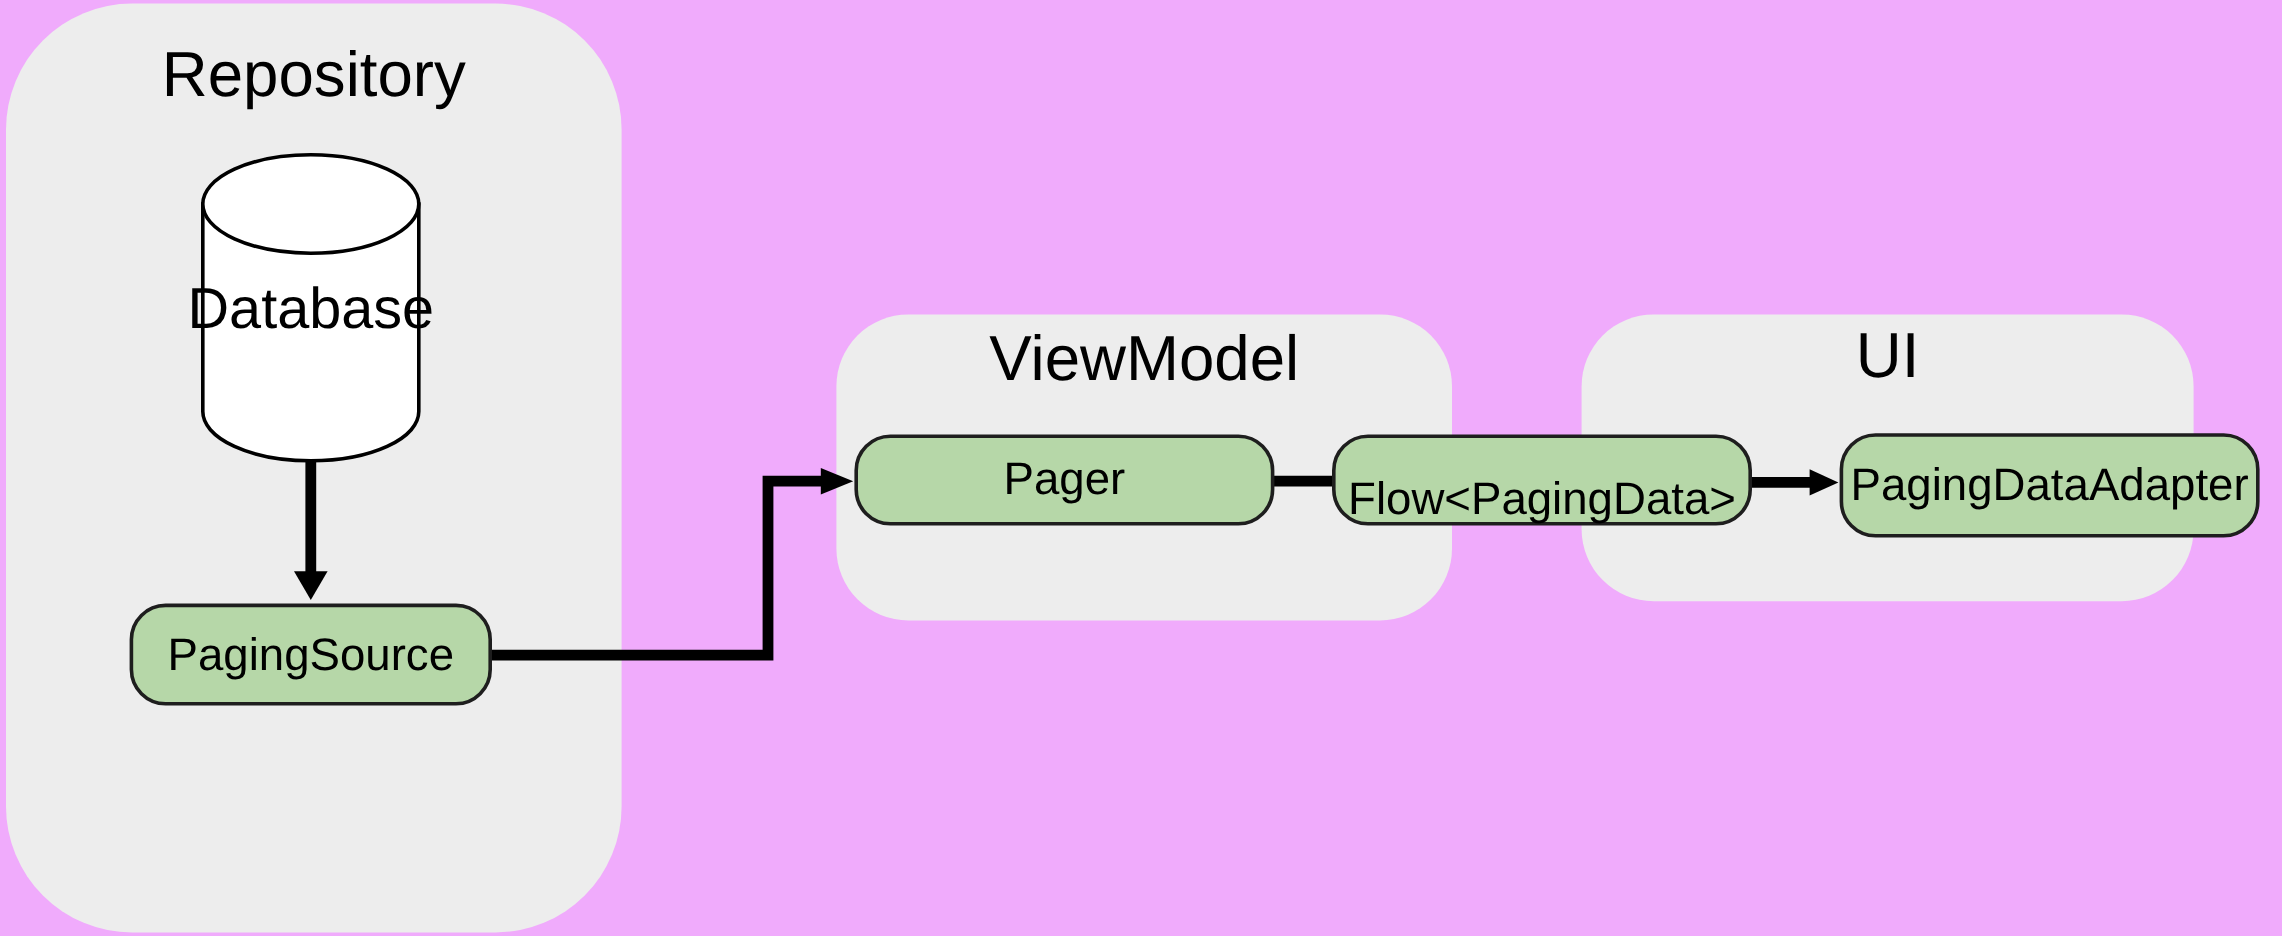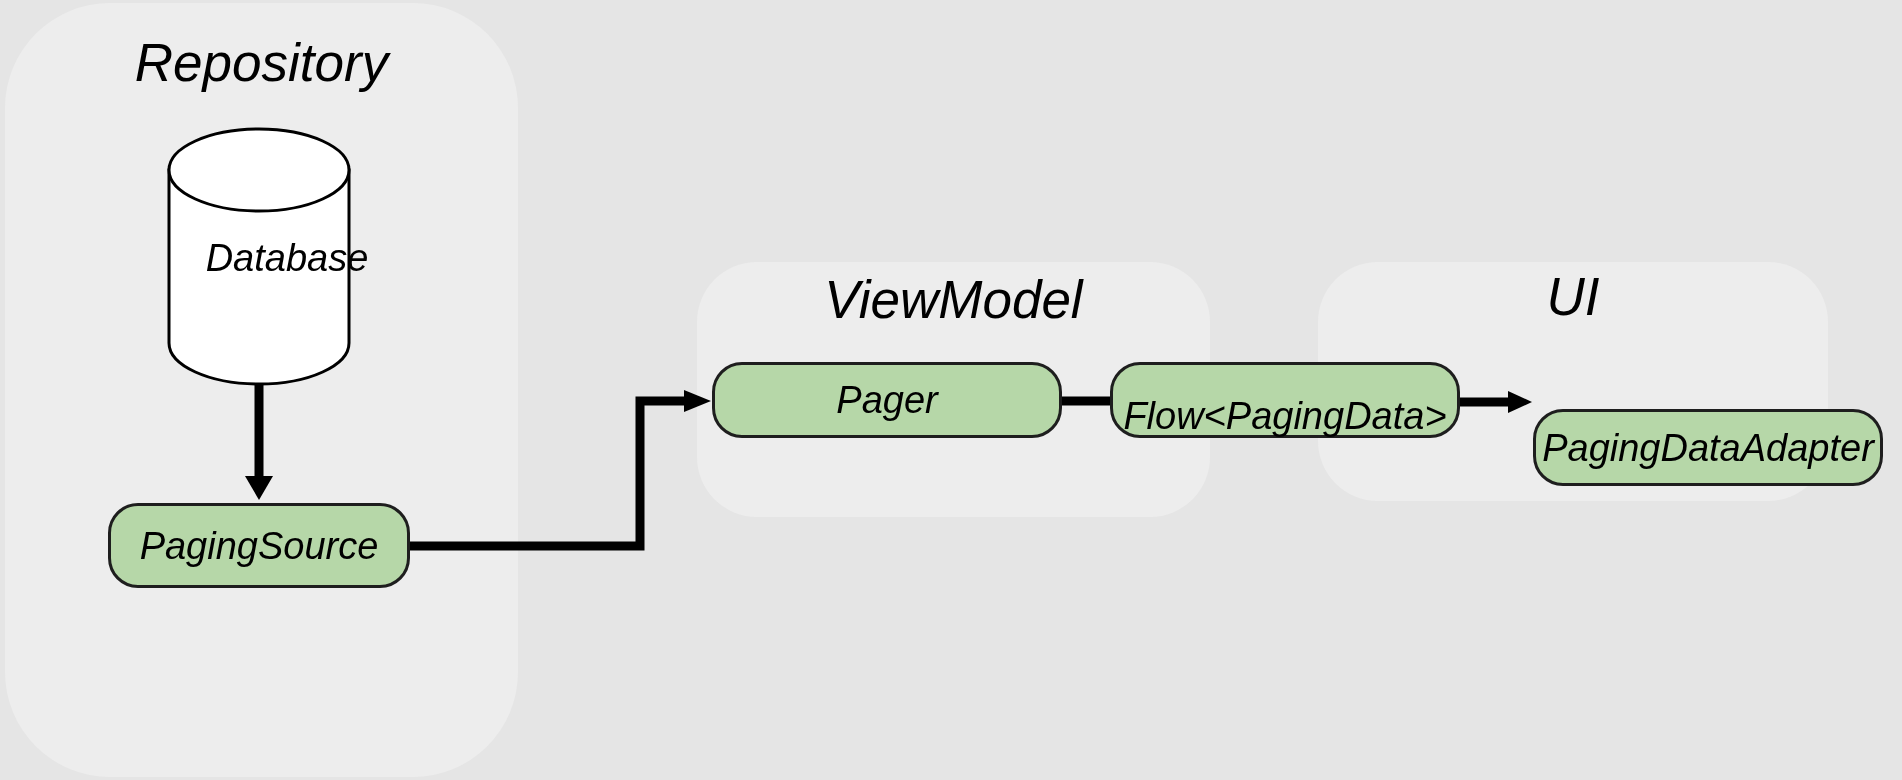--- a/index.html
+++ b/index.html
@@ -4,25 +4,24 @@
 <style>
   html, body {
     margin: 0;
     padding: 0;
     background: #000000;
   }
   .canvas {
     position: relative;
     width: 1902px;
     height: 780px;
-    background: #e5e5e5;
+    background: #f0abfc;
     overflow: hidden;
     font-family: "Liberation Sans", sans-serif;
     color: #000000;
-    font-style: italic;
   }
   .group {
     position: absolute;
     background: #ededed;
     z-index: 1;
   }
   .group-title {
     position: absolute;
     left: 0;
     width: 100%;
@@ -52,38 +51,37 @@
     font-size: 38px;
     line-height: 1;
     white-space: nowrap;
     z-index: 10;
   }
   .shape-label {
     position: absolute;
     display: flex;
     align-items: center;
     justify-content: center;
-    font-size: 38px;
+    font-size: 48px;
     line-height: 1;
     white-space: nowrap;
     z-index: 10;
-    padding-left: 28px;
   }
   
   #group-repository { left: 5px;    top: 3px;   width: 513px; height: 774px; border-radius: 105px; }
   #group-viewmodel  { left: 697px;  top: 262px; width: 513px; height: 255px; border-radius: 60px; }
   #group-ui         { left: 1318px; top: 262px; width: 510px; height: 239px; border-radius: 60px; }
   #group-repository .group-title { top: 33px; }
   #group-viewmodel  .group-title { top: 11px; }
   #group-ui         .group-title { top: 8px; }
 
   #node-paging-source       { left: 108px;  top: 503px; width: 302px; height: 85px; }
   #node-pager               { left: 712px;  top: 362px; width: 350px; height: 76px; }
   #node-flow-paging-data    { left: 1110px; top: 362px; width: 350px; height: 76px; align-items: flex-end; }
-  #node-paging-data-adapter { left: 1533px; top: 361px; width: 350px; height: 77px; margin-top: 48px; }
+  #node-paging-data-adapter { left: 1533px; top: 361px; width: 350px; height: 87px; }
   #label-database           { left: 169px;  top: 239px; width: 180px; height: 38px; }
 </style>
 </head>
 <body>
 
 <div class="canvas">
 
   <section class="group" id="group-repository">
     <h2 class="group-title">Repository</h2>
   </section>

